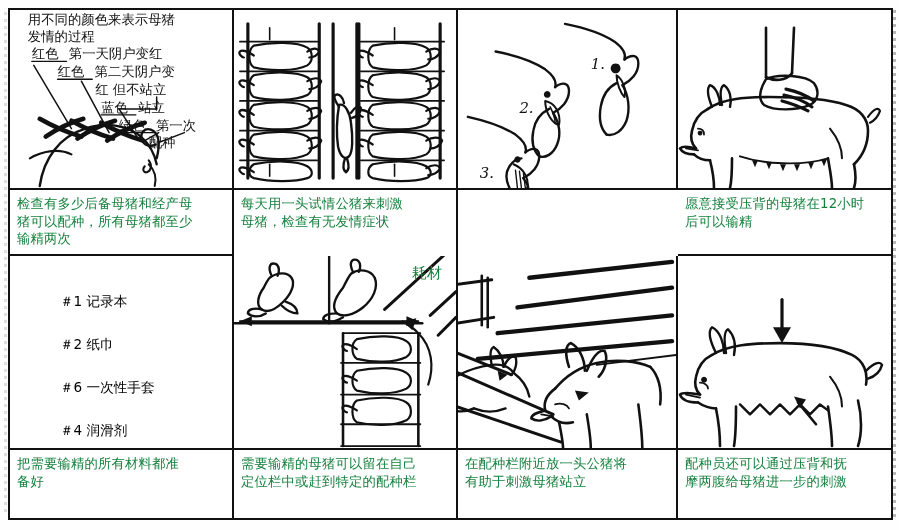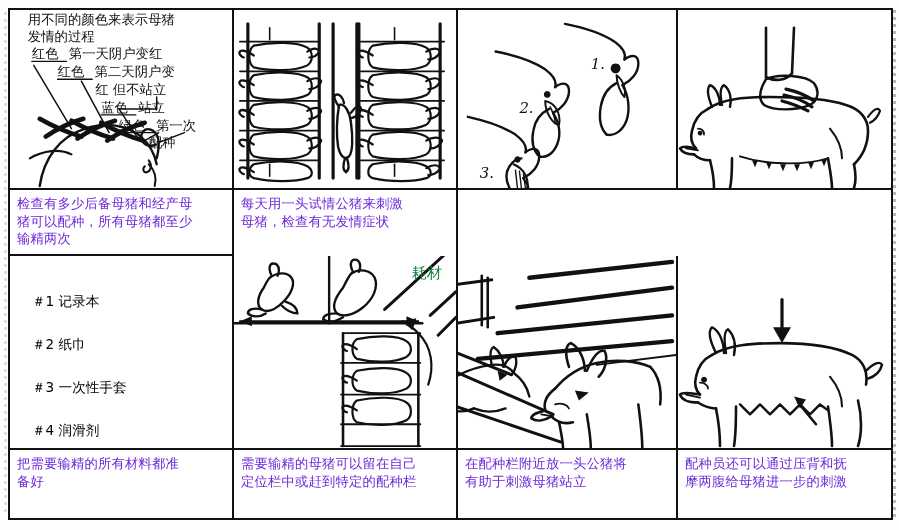--- a/index.html
+++ b/index.html
@@ -50,21 +50,21 @@
   }
   .cell.last-col { border-right: none; }
   .cell.last-row { border-bottom: none; }
 
   .caption {
     font-size: 13.3px;
     line-height: 1.32;
     letter-spacing: 0.2px;
     white-space: pre-line;
     font-family: "DejaVu Sans", "Liberation Sans", sans-serif;
-    color: #6d28d9;
+    color: #15803d;
   }
   
   .draw {
     position: absolute;
     left: 0; top: 0;
     width: 100%;
     height: 100%;
     display: block;
   }
   .ink { fill: none; stroke: #111; stroke-linecap: round; stroke-linejoin: round; }
@@ -350,26 +350,30 @@
 猪可以配种，所有母猪都至少
 输精两次</div>
     </div>
 
     <div class="cell cap-cell" style="left:224px; top:180px; width:224px; height:80px;">
       <div class="caption">每天用一头试情公猪来刺激
 母猪，检查有无发情症状</div>
     </div>
 
 
-
-    <div class="cell img-cell" style="left:0px; top:246px; width:224px; height:194px;">
+    <div class="cell cap-cell last-col" style="left:668px; top:180px; width:213px; height:66px;">
+      <div class="caption">愿意接受压背的母猪在12小时
+后可以输精</div>
+    </div>
+
+    <div class="cell img-cell" style="left:0px; top:246px; width:224px; height:194px;padding-left:28px;">
       <div class="supply-list">
         <span class="supply-line">＃1 记录本</span>
         <span class="supply-line">＃2 纸巾</span>
-        <span class="supply-line">＃3 一次性手套</span>
+        <span class="supply-line">＃6 一次性手套</span>
         <span class="supply-line">＃4 润滑剂</span>
         
         
         
       </div>
     </div>
 
     <div class="cell img-cell" style="left:224px; top:246px; width:224px; height:194px;">
       <svg class="draw" viewBox="0 0 224 194" preserveAspectRatio="none">
 

